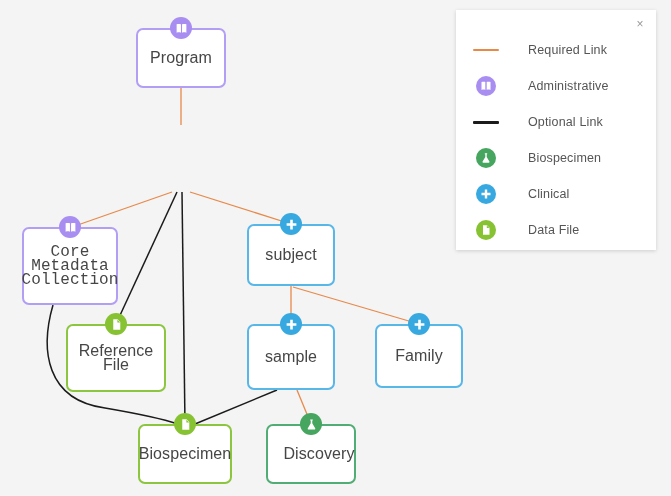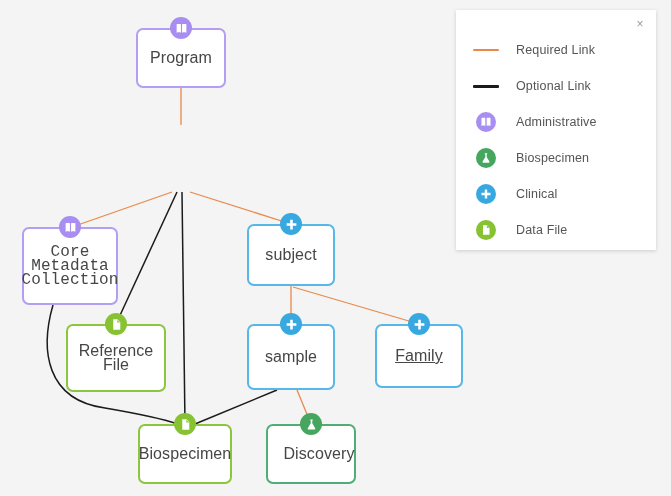--- a/index.html
+++ b/index.html
@@ -134,21 +134,21 @@
   .legend-icon {
     width: 20px;
     height: 20px;
     border-radius: 50%;
     display: flex;
     align-items: center;
     justify-content: center;
     box-sizing: border-box;
   }
   .legend-label {
-    margin-left: 12px;
+    margin-left: 24px;
     font-size: 12.5px;
     color: #555555;
     letter-spacing: 0.15px;
     white-space: nowrap;
   }
 </style>
 </head>
 <body>
 
 <div id="graph-canvas">
@@ -213,21 +213,21 @@
 
   <div class="node cat-clinical" style="left:247px; top:324px; width:88px; height:66px;">
     <span class="node-badge badge-clinical">
       <svg width="13" height="13" viewBox="0 0 24 24">
         <path fill="#ffffff" d="M9.6 3h4.8v6.6H21v4.8h-6.6V21H9.6v-6.6H3V9.6h6.6V3z"></path>
       </svg>
     </span>
     <span class="node-label">sample</span>
   </div>
 
-  <div class="node cat-clinical" style="left:375px; top:324px; width:88px; height:64px;text-decoration:underline;">
+  <div class="node cat-clinical" style="left:375px; top:324px; width:88px; height:64px;">
     <span class="node-badge badge-clinical">
       <svg width="13" height="13" viewBox="0 0 24 24">
         <path fill="#ffffff" d="M9.6 3h4.8v6.6H21v4.8h-6.6V21H9.6v-6.6H3V9.6h6.6V3z"></path>
       </svg>
     </span>
     <span class="node-label">Family</span>
   </div>
 
   <div class="node cat-datafile" style="left:138px; top:424px; width:94px; height:60px;">
     <span class="node-badge badge-datafile">
@@ -253,43 +253,43 @@
 <div id="legend-panel">
   <div class="legend-close">×</div>
 
   <div class="legend-list">
 
     <div class="legend-row">
       <span class="legend-mark">
         <span class="legend-line required"></span>
       </span>
       <span class="legend-label">Required Link</span>
-    </div>
-
-    <div class="legend-row">
-      <span class="legend-mark">
-        <span class="legend-line optional"></span>
-      </span>
-      <span class="legend-label">Optional Link</span>
     </div>
 
     <div class="legend-row">
       <span class="legend-mark">
         <span class="legend-icon badge-administrative">
           <svg width="12" height="12" viewBox="0 0 24 24">
             <path fill="#ffffff" d="M3 4.2c2.6-.9 5.4-.9 8 0v15.6c-2.6-.9-5.4-.9-8 0V4.2zm10 0c2.6-.9 5.4-.9 8 0v15.6c-2.6-.9-5.4-.9-8 0V4.2z"></path>
             <rect fill="#a98ef2" x="11.2" y="3" width="1.6" height="18"></rect>
           </svg>
         </span>
       </span>
       <span class="legend-label">Administrative</span>
     </div>
 
     <div class="legend-row">
       <span class="legend-mark">
+        <span class="legend-line optional"></span>
+      </span>
+      <span class="legend-label">Optional Link</span>
+    </div>
+
+    <div class="legend-row">
+      <span class="legend-mark">
         <span class="legend-icon badge-biospecimen">
           <svg width="12" height="12" viewBox="0 0 24 24">
             <path fill="#ffffff" d="M9.6 2.6h4.8v2h-1v5.2l5.4 9.2c.6 1 .1 2.4-1.2 2.4H6.4c-1.3 0-1.8-1.4-1.2-2.4l5.4-9.2V4.6h-1v-2z"></path>
           </svg>
         </span>
       </span>
       <span class="legend-label">Biospecimen</span>
     </div>
 
     <div class="legend-row">

